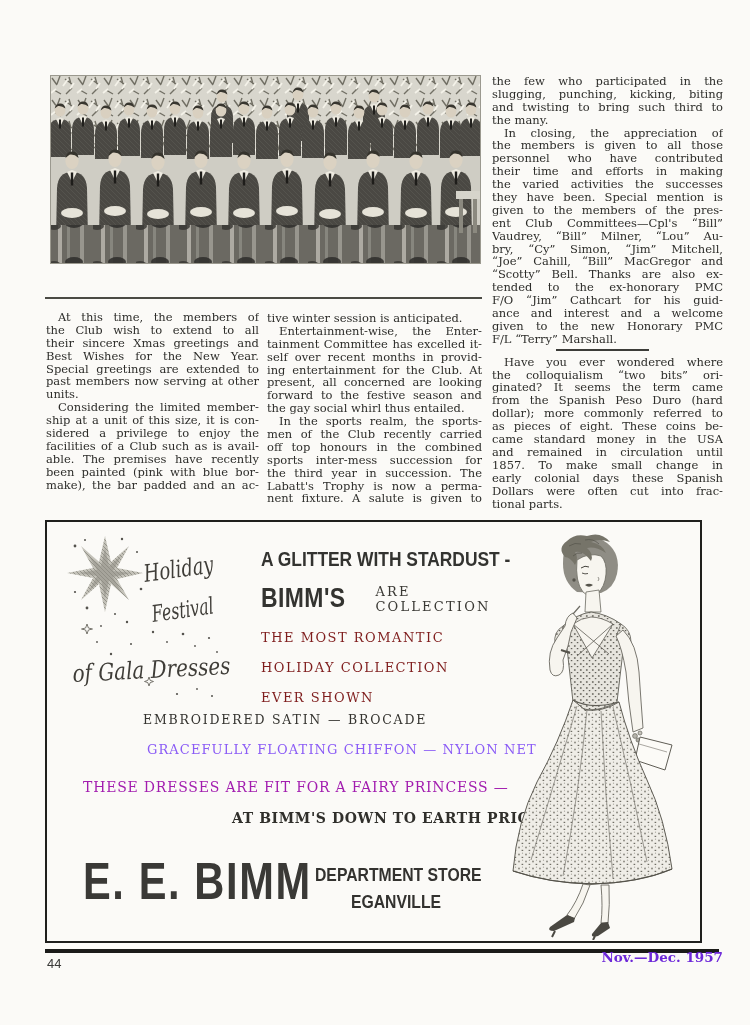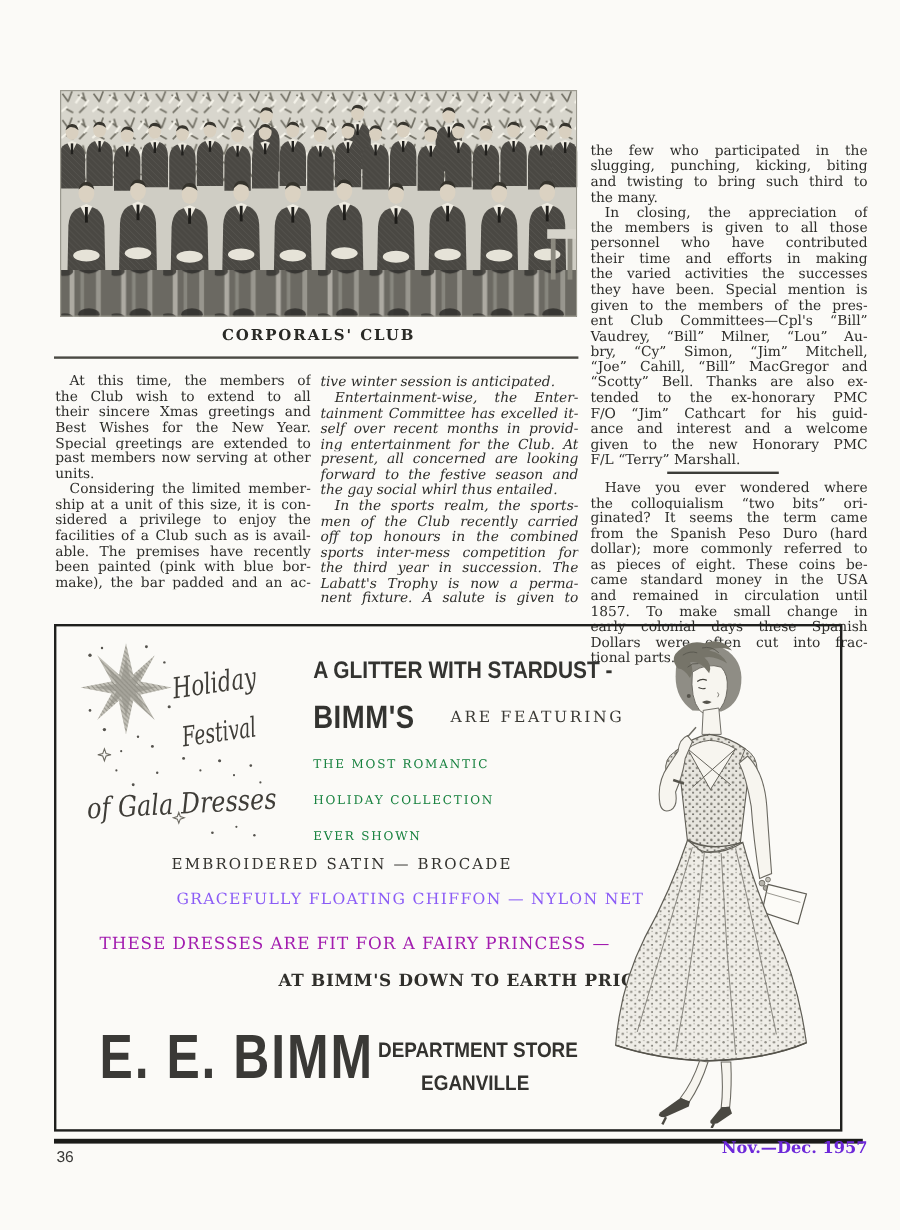--- a/index.html
+++ b/index.html
@@ -6,40 +6,40 @@
   .page{position:relative;width:750px;height:1025px;margin:0 auto;background:#fbfaf7;overflow:hidden;
         font-family:"DejaVu Serif","Liberation Serif",serif;color:#2d2d2a;}
   
   .photo{position:absolute;left:50px;top:75px;width:431px;height:189px;display:block;}
   .photo-caption{position:absolute;left:50px;top:271px;width:431px;text-align:center;
         font-weight:bold;font-size:12.5px;letter-spacing:1.6px;color:#2a2a26;}
   .caption-rule{position:absolute;left:45px;top:297px;width:437px;height:2px;background:#4a4a44;}
   
   .col{position:absolute;}
   .col-left{left:46px;top:311px;width:213px;}
-  .col-mid{left:267px;top:312px;width:215px;font-style:italic;}
-  .col-right{left:492px;top:75px;width:231px;margin-top:44px;}
+  .col-mid{left:267px;top:312px;width:215px;}
+  .col-right{left:492px;top:75px;width:231px;}
   .headline{margin:0 0 3px 0;font-size:13px;font-weight:bold;text-align:center;letter-spacing:0.8px;color:#28282  4;}
   .headline{color:#282824;}
   .bodyline{font-size:11.5px;line-height:12.9px;height:12.9px;overflow:hidden;
         text-align:justify;text-align-last:justify;text-justify:inter-word;color:#2d2d2a;}
   .bodyline.pend{text-align-last:left;}
   .bodyline.ind{padding-left:12px;box-sizing:border-box;}
   .mini-rule{width:93px;height:2px;background:#3c3c38;margin:3px 0 5px 64px;}
   
   .ad{position:absolute;left:45px;top:520px;width:657px;height:423px;border:2.5px solid #1f1f1d;box-sizing:border-box;}
   .ad-art{position:absolute;left:20px;top:12px;width:205px;height:180px;}
   .ad-headblock{position:absolute;left:214px;top:26px;width:270px;}
   .glitter{font-family:"Liberation Sans",sans-serif;font-weight:bold;font-size:20px;line-height:22px;
         color:#333330;transform:scaleX(0.87);transform-origin:left center;white-space:nowrap;margin-bottom:13px;}
   .brand-row{display:flex;align-items:center;gap:15px;margin-bottom:9px;}
   .bimms{font-family:"Liberation Sans",sans-serif;font-weight:bold;font-size:27px;color:#333330;
         transform:scaleX(0.85);transform-origin:left center;letter-spacing:0.5px;}
   .featuring{font-size:13px;letter-spacing:2.2px;color:#3a3934;}
-  .feat-line{font-size:10px;letter-spacing:1.5px;line-height:30px;color:#15803d;white-space:nowrap;}
+  .feat-line{font-size:13px;letter-spacing:1.5px;line-height:30px;color:#7f1d1d;white-space:nowrap;}
   .fabric1{position:absolute;left:96px;top:190px;font-size:12.5px;letter-spacing:1.8px;color:#34332f;white-space:nowrap;}
   .fabric2{position:absolute;left:100px;top:220px;font-size:13px;letter-spacing:1.1px;color:#8b5cf6;white-space:nowrap;}
   .tag1{position:absolute;left:36px;top:257px;font-size:14px;letter-spacing:0.8px;color:#a21caf;white-space:nowrap;}
   .tag2{position:absolute;left:185px;top:288px;font-size:14px;letter-spacing:0.6px;font-weight:bold;color:#302f2b;white-space:nowrap;}
   .store-name{position:absolute;left:36px;top:333px;font-family:"Liberation Sans",sans-serif;font-weight:bold;
         font-size:52px;line-height:52px;letter-spacing:2px;color:#3a3936;transform:scaleX(0.8);transform-origin:left top;white-space:nowrap;}
   .store-sub{position:absolute;left:268px;top:340px;width:180px;text-align:center;
         font-family:"Liberation Sans",sans-serif;font-weight:bold;font-size:17.5px;line-height:27px;color:#33322f;
         transform:scaleX(0.9);transform-origin:left top;white-space:nowrap;}
   .woman{position:absolute;right:6px;top:8px;width:205px;height:410px;}
@@ -123,21 +123,20 @@
       <use href="#manf" transform="translate(323,85)"></use>
     <use href="#manf" transform="translate(366,86)"></use>
       <use href="#manf" transform="translate(406,85)"></use>
     <rect y="150" width="431" height="39" fill="url(#floor)"></rect>
     <rect x="406" y="116" width="25" height="8" fill="#d6d4cb"></rect>
     <rect x="409" y="124" width="4" height="34" fill="#8b897f"></rect>
     <rect x="423" y="124" width="4" height="34" fill="#8b897f"></rect>
     <rect x="0.5" y="0.5" width="430" height="188" fill="none" stroke="#9b998f" stroke-width="1"></rect>
   </svg>
 
-  <div class="photo-caption">CORPORALS' CLUB</div>
   <div class="caption-rule"></div>
 
   <section class="col col-left">
     <div>
 
     <div class="bodyline ind">At this time, the members of</div>
         <div class="bodyline">the Club wish to extend to all</div>
         <div class="bodyline">their sincere Xmas greetings and</div>
         <div class="bodyline">Best Wishes for the New Year.</div>
         <div class="bodyline">Special greetings are extended to</div>
@@ -160,21 +159,21 @@
         <div class="bodyline ind">Entertainment-wise, the Enter-</div>
         <div class="bodyline">tainment Committee has excelled it-</div>
         <div class="bodyline">self over recent months in provid-</div>
         <div class="bodyline">ing entertainment for the Club. At</div>
         <div class="bodyline">present, all concerned are looking</div>
         <div class="bodyline">forward to the festive season and</div>
         <div class="bodyline pend">the gay social whirl thus entailed.</div>
         <div class="bodyline ind">In the sports realm, the sports-</div>
         <div class="bodyline">men of the Club recently carried</div>
         <div class="bodyline">off top honours in the combined</div>
-        <div class="bodyline">sports inter-mess competition for</div>
+        <div class="bodyline">sports inter-mess succession for</div>
         <div class="bodyline">the third year in succession. The</div>
         <div class="bodyline">Labatt's Trophy is now a perma-</div>
         <div class="bodyline">nent fixture. A salute is given to</div>
       </div>
   </section>
 
   <section class="col col-right">
     <div>
 
     <div class="bodyline">the few who participated in the</div>
@@ -256,21 +255,21 @@
       </g>
       <text x="78" y="48" font-size="24" font-style="italic" fill="#3f3d38" textLength="70" lengthAdjust="spacingAndGlyphs" transform="rotate(-8 78 48)">Holiday</text>
       <text x="86" y="88" font-size="23" font-style="italic" fill="#3f3d38" textLength="62" lengthAdjust="spacingAndGlyphs" transform="rotate(-8 86 88)">Festival</text>
       <text x="6" y="148" font-size="24" font-style="italic" fill="#3f3d38" textLength="158" lengthAdjust="spacingAndGlyphs" transform="rotate(-3 6 148)">of Gala Dresses</text>
     </svg>
 
     <div class="ad-headblock">
       <div class="glitter">A GLITTER WITH STARDUST -</div>
       <div class="brand-row">
         <span class="bimms">BIMM'S</span>
-        <span class="featuring">ARE FEATURING</span>
+        <span class="featuring">ARE COLLECTION</span>
       </div>
       <div>
 
       <div class="feat-line">THE MOST ROMANTIC</div>
           <div class="feat-line">HOLIDAY COLLECTION</div>
           <div class="feat-line">EVER SHOWN</div>
         </div>
     </div>
 
     <div class="fabric1">EMBROIDERED SATIN — BROCADE</div>
@@ -341,16 +340,16 @@
       <path d="M94 354 Q88 372 78 385 L85 389 Q95 374 101 355 Z" fill="#f7f5ef" stroke="#6b6961" stroke-width="0.9"></path>
       <path d="M112 355 Q114 377 112 393 L119 393 Q121 375 120 355 Z" fill="#f7f5ef" stroke="#6b6961" stroke-width="0.9"></path>
       <path d="M78 385 L61 397 Q58 401 65 401 L85 392 L86 388 Z" fill="#4a4842"></path>
       <path d="M66 401 L63 407" stroke="#4a4842" stroke-width="2"></path>
       <path d="M112 393 L103 404 Q102 408 109 406 L121 398 L119 392 Z" fill="#4a4842"></path>
       <path d="M106 406 L104 410" stroke="#4a4842" stroke-width="2"></path>
     </svg>
   </div>
 
   <div class="footer-rule"></div>
-  <div class="page-number">36</div>
+  <div class="page-number">44</div>
   <div class="issue-date">Nov.—Dec. 1957</div>
 
 </div>
 
 </body></html>

